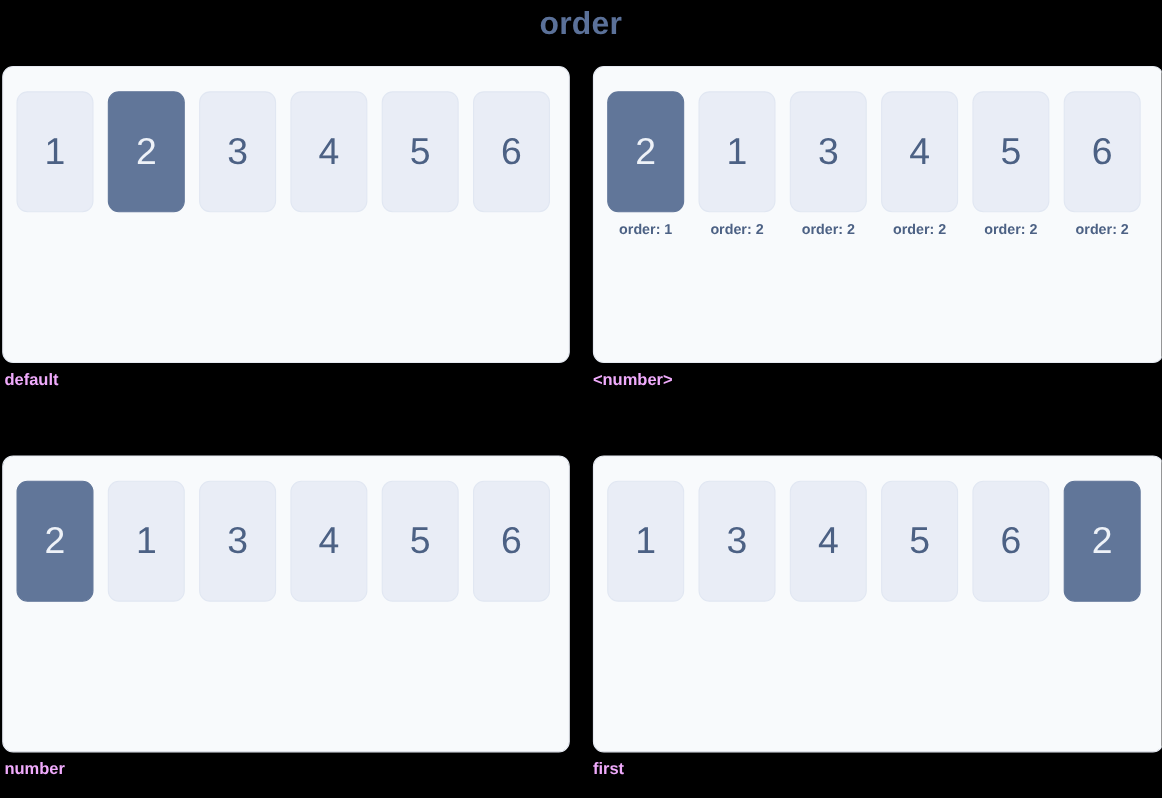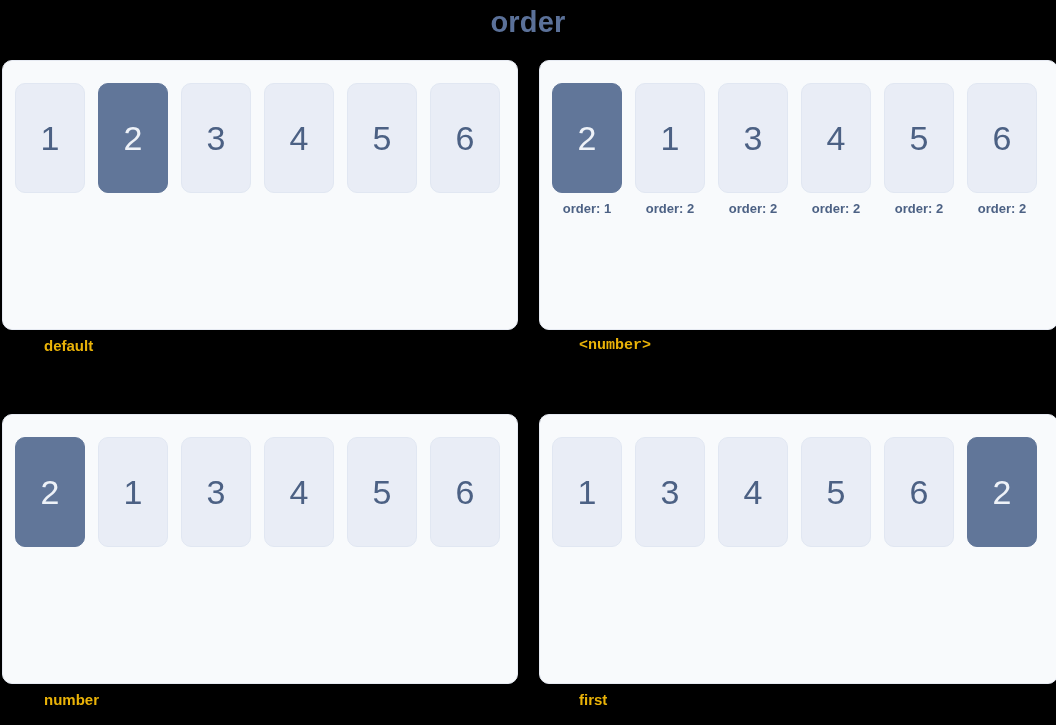--- a/index.html
+++ b/index.html
@@ -90,27 +90,26 @@
     color: #4c6184;
     white-space: nowrap;
     text-align: left;
   }
   .panel-label {
     position: absolute;
     left: 2px;
     top: 276px;
     font-size: 15px;
     font-weight: bold;
-    color: #eab308;
+    color: #f0abfc;
     line-height: 20px;
     white-space: nowrap;
-    margin-left: 40px;
   }
   .panel-label.mono {
-    font-family: Liberation Mono, monospace;
+    font-family: Liberation Sans, sans-serif;
     font-size: 15px;
   }
   .cell-left .panel-label { left: 2px; }
   .cell-right .panel-label { left: 0px; }
 </style>
 </head>
 <body>
 
 <div class="page-title">order</div>
 

